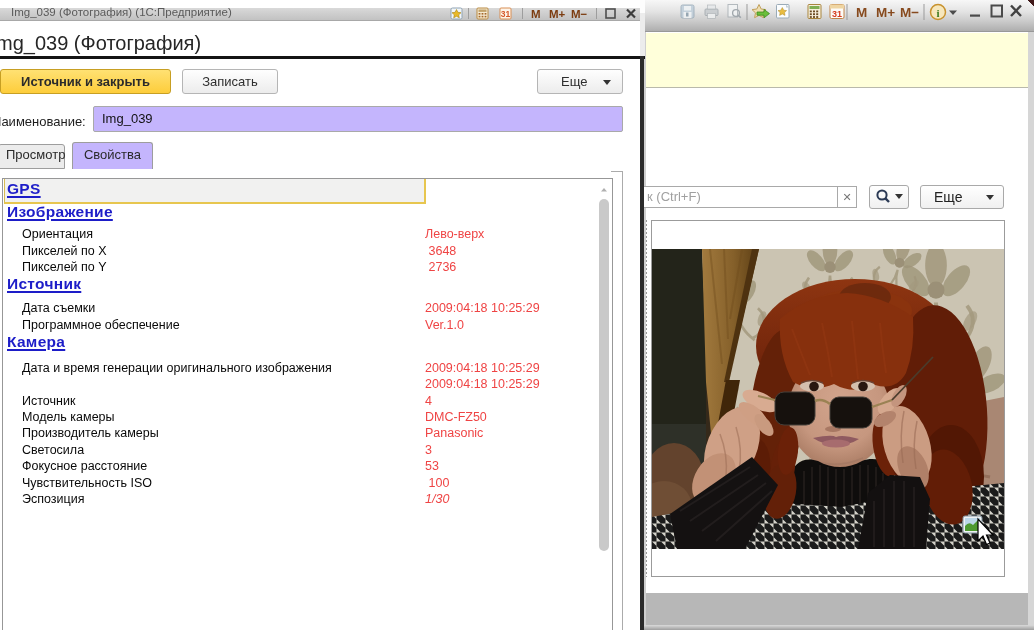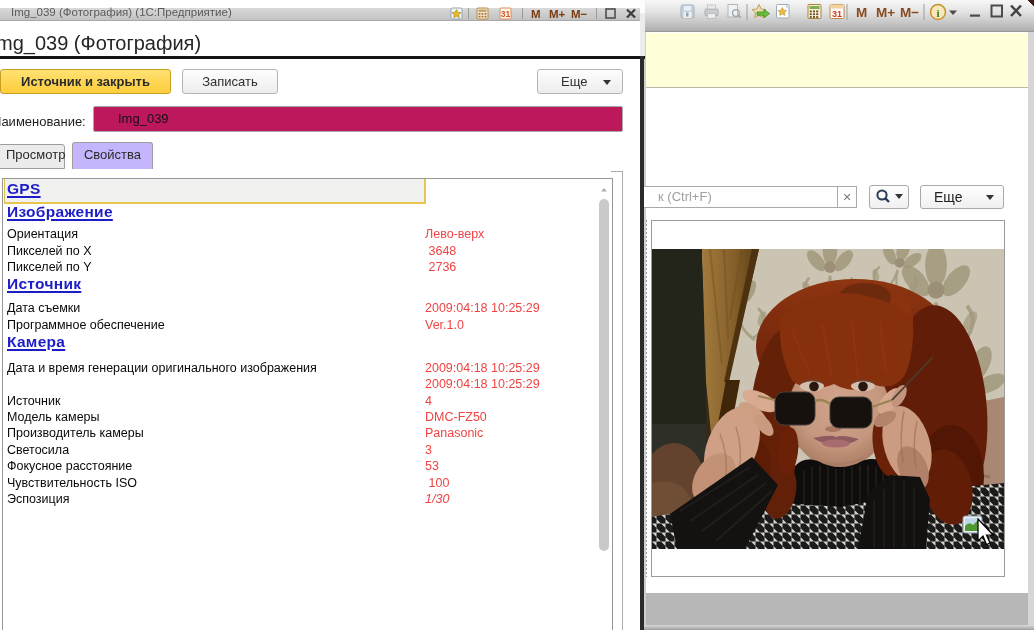--- a/index.html
+++ b/index.html
@@ -28,55 +28,55 @@
      font-weight:bold; color:#2b2b2b; }
   #btn-write { left:182px; top:61px; width:96px; }
   #btn-more-l { left:537px; top:61px; width:86px; text-align:left; padding-left:23px; }
   #btn-more-l .caret { position:absolute; right:11px; top:10px; margin:0; }
   .caret { display:inline-block; width:0; height:0; border-left:4px solid transparent;
      border-right:4px solid transparent; border-top:5px solid #333; vertical-align:middle;
      margin-left:14px; margin-bottom:2px;}
   
   #lbl-name { left:-8px; top:106px; font-size:13px; color:#1d1d1d; }
   #inp-name { left:93px; top:98px; width:530px; height:26px; border:1px solid #a9a9a9;
-     border-radius:2px; font-size:13px; color:#111; line-height:24px; padding-left:24px; background:#be185d;}
+     border-radius:2px; font-size:13px; color:#111; line-height:24px; padding-left:8px; background:#c4b5fd;}
   
   .tab { position:absolute; top:134px; height:27px; font-size:13px; color:#2a2a2a;
      text-align:center; border:1px solid #9d9d9d; border-bottom:none;
      border-radius:3px 3px 0 0; line-height:26px; }
   #tab1 { left:-2px; top:136px; height:25px; width:67px; background:#ececec;
      border-bottom:1px solid #9d9d9d; line-height:20px; padding-left:7px;}
   #tab2 { left:72px; width:81px; background:#c4b5fd; height:27px; z-index:3; line-height:24px;}
   
   #listbox { left:2px; top:170px; width:611px; height:460px; border-top:1px solid #979797; border-left:1px solid #979797; border-right:1px solid #979797; background:#fff;}
   #outline2 { left:611px; top:163px; width:12px; height:467px; border-top:1px solid #ababab; border-right:1px solid #ababab; }
   .sel { left:1px; top:0px; width:422px; height:25px; background:#f1f1f0;
      border-right:2.5px solid #e7c64f; border-bottom:2.5px solid #e7c64f; border-left:1.5px solid #d8bc52;}
   .hdr { position:absolute; left:7px; font-size:15.5px; font-weight:bold; color:#1d1dc8;
      letter-spacing:.3px; line-height:1; text-decoration:underline; text-decoration-thickness:1.5px; text-underline-offset:2px;}
-  .row { position:absolute; left:7px; font-size:12.5px; color:#090909; white-space:nowrap;}
+  .row { position:absolute; left:22px; font-size:12.5px; color:#090909; white-space:nowrap;}
   .val { position:absolute; left:425px; font-size:12.5px; color:#ef4444; white-space:nowrap;}
   
   #sb-up { left:598px; top:176px; width:12px; height:10px; }
   #sb-thumb { left:599px; top:191px; width:10px; height:352px; background:#c9c9c9; border-radius:5px; }
 
   
   #rw { left:644px; top:0; width:390px; height:630px; background:#fff; z-index:1; }
   #rw-toolbar { left:1px; top:0; width:389px; height:32px;
      background:linear-gradient(#f7f7f7 0%,#e3e3e3 38%,#c9c9c9 70%,#aeaeae 100%);
      border-bottom:1px solid #989898; }
   #rw-yellow { left:2px; top:33px; width:382px; height:55px; background:#ffffda;
      border-bottom:1px solid #b9b9ab; }
   #rw-right-border { left:384px; top:32px; width:6px; height:598px; background:#d6d6d6; }
   #rw-bottom { left:2px; top:593px; width:382px; height:32px; background:#b7b7b7; }
   #rw-bottom2 { left:0px; top:625px; width:390px; height:5px; background:linear-gradient(#dadada,#9e9e9e); }
   #rw-leftborder { left:0px; top:32px; width:2px; height:598px; background:#cfcfcf; }
   
   #srch { left:0px; top:186px; width:194px; height:22px; border:1px solid #a9a9a9; border-left:none;
-      font-size:13px; color:#a0a0a0; line-height:20px; padding-left:14px; background:#fff;}
+      font-size:13px; color:#a0a0a0; line-height:20px; padding-left:3px; background:#fff;}
   #srch-x { left:193px; top:186px; width:20px; height:22px; border:1px solid #a9a9a9;
       text-align:center; line-height:20px; font-size:11px; color:#777; background:#fff;}
   #btn-zoom { left:225px; top:185px; width:40px; height:24px; border:1px solid #a9a9a9;
       border-radius:3px; background:linear-gradient(#fff,#f0f0f0); }
   #btn-more-r { left:276px; top:185px; width:84px; height:24px; border:1px solid #a9a9a9;
       border-radius:3px; background:linear-gradient(#fff,#f0f0f0);
       font-size:14px; color:#222; text-align:left; padding-left:13px; line-height:22px;}
   #btn-more-r .caret { position:absolute; right:9px; top:9px; margin:0; }
   
   #frame { left:7px; top:220px; width:354px; height:357px; border:1px solid #9b9b9b; background:#fff; }

